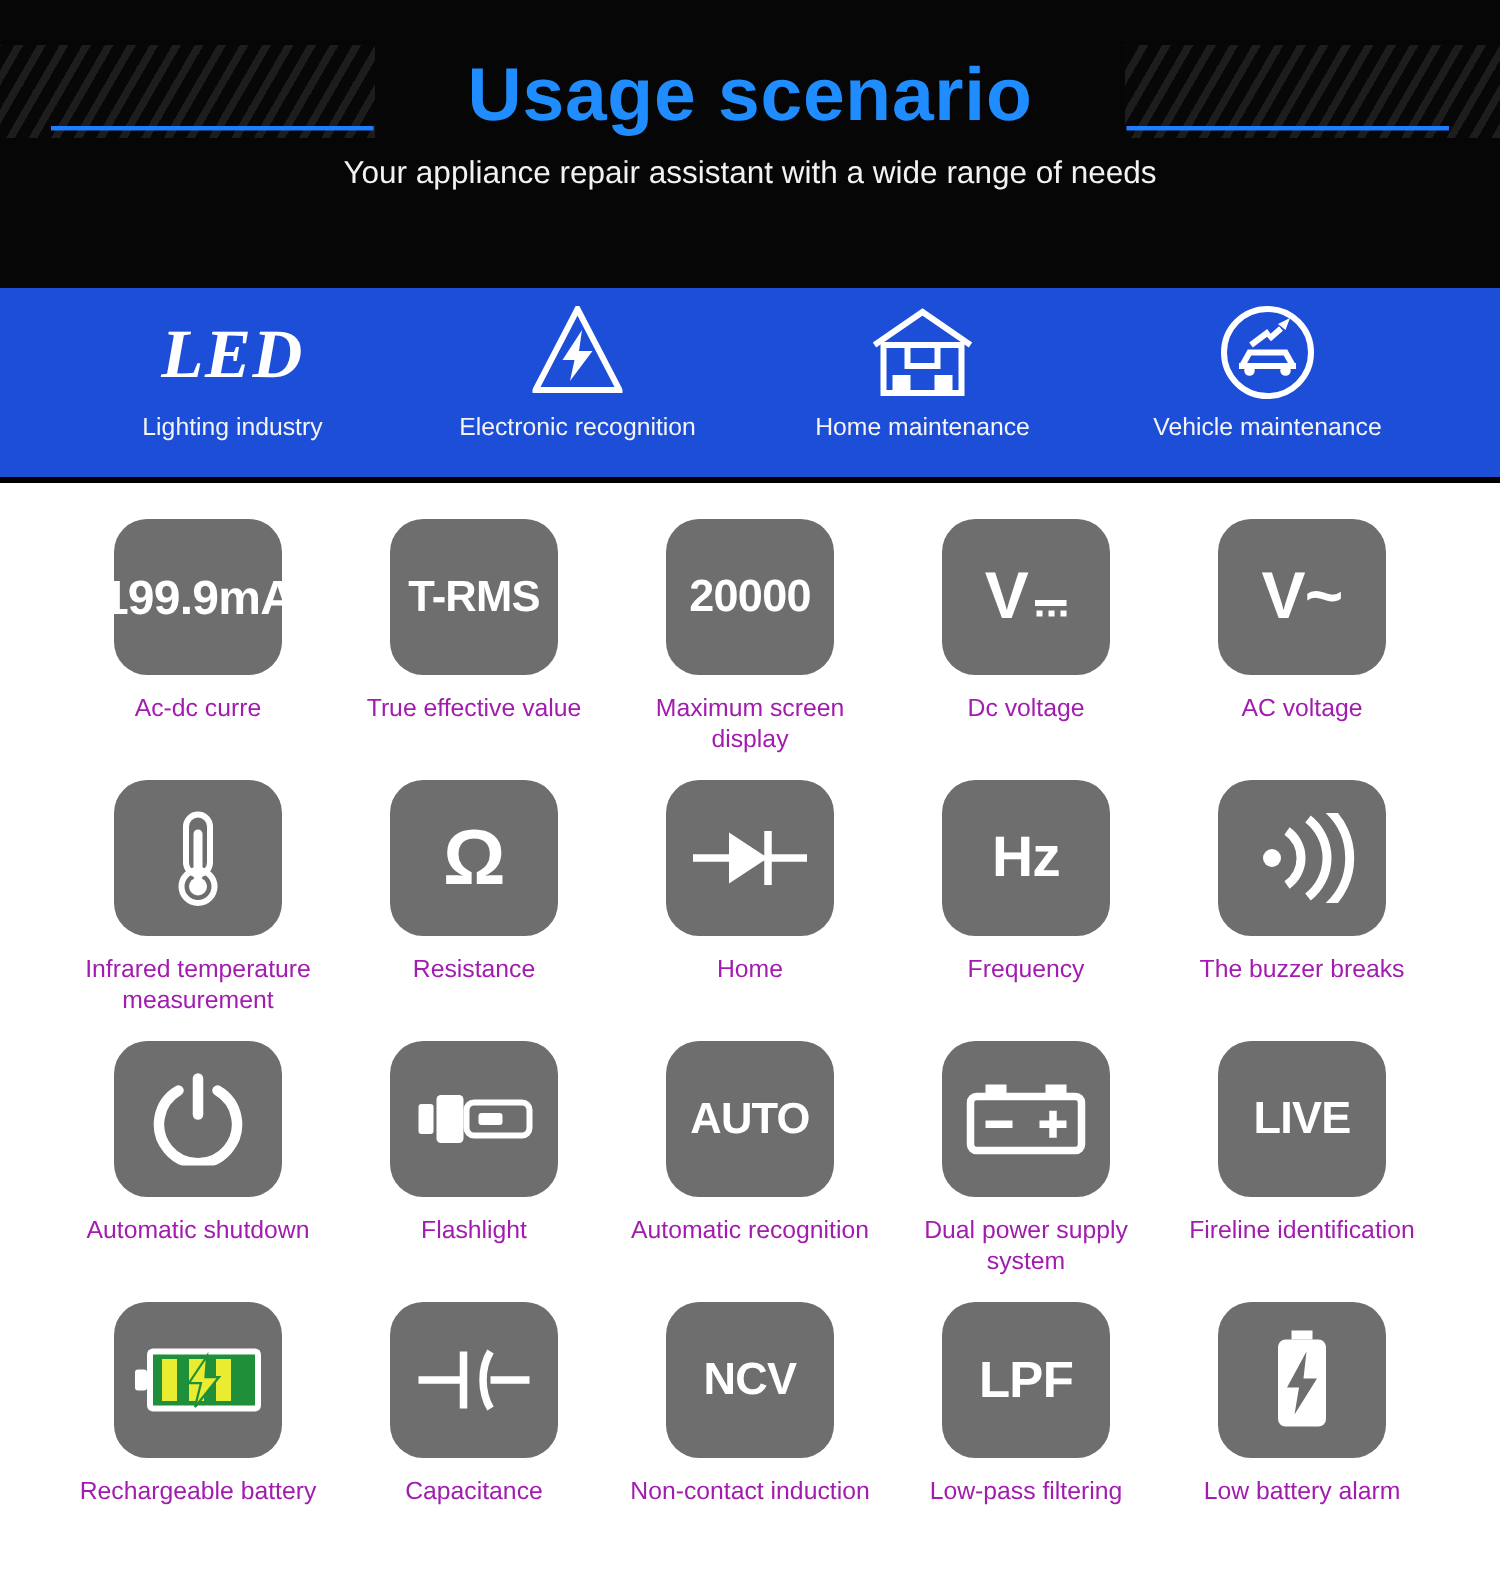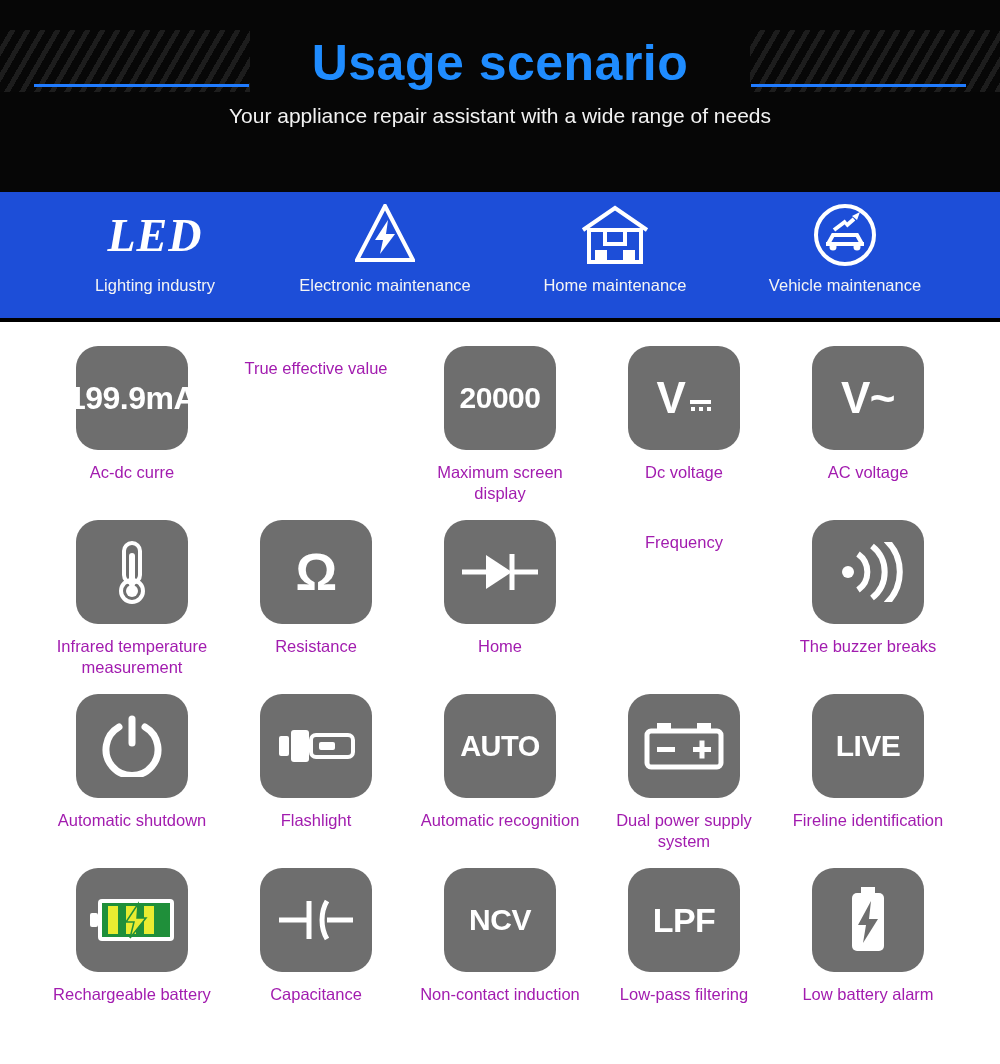--- a/index.html
+++ b/index.html
@@ -184,21 +184,21 @@
     <div class="s-label">Lighting industry</div>
   </div>
 
   <div class="scenario">
     <div class="s-icon">
       <svg width="60" height="62" viewBox="0 0 60 62">
         <polygon points="30,2 58,56 2,56" fill="none" stroke="#ffffff" stroke-width="4"></polygon>
         <polygon points="33,16 20,36 28,36 25,50 40,30 31,30" fill="#ffffff"></polygon>
       </svg>
     </div>
-    <div class="s-label">Electronic maintenance</div>
+    <div class="s-label">Electronic recognition</div>
   </div>
 
   <div class="scenario">
     <div class="s-icon">
       <svg width="72" height="62" viewBox="0 0 72 62">
         <polyline points="4,26 36,4 68,26" fill="none" stroke="#fff" stroke-width="4"></polyline>
         <rect x="10" y="26" width="52" height="32" fill="none" stroke="#fff" stroke-width="4"></rect>
         <rect x="26" y="26" width="20" height="14" fill="none" stroke="#fff" stroke-width="4"></rect>
         <rect x="16" y="46" width="12" height="12" fill="#fff"></rect>
         <rect x="44" y="46" width="12" height="12" fill="#fff"></rect>
@@ -225,20 +225,23 @@
 <div class="grid">
 
   <div class="cell">
     <div class="tile">
       <span class="tile-text t-199">199.9mA</span>
     </div>
     <div class="caption">Ac-dc curre</div>
   </div>
 
   <div class="cell">
+    <div class="tile">
+      <span class="tile-text t-trms">T-RMS</span>
+    </div>
     <div class="caption">True effective value</div>
   </div>
 
   <div class="cell">
     <div class="tile">
       <span class="tile-text t-20000">20000</span>
     </div>
     <div class="caption">Maximum screen display</div>
   </div>
 
@@ -291,20 +294,23 @@
         <line x1="2" y1="22" x2="26" y2="22" stroke="#fff" stroke-width="5"></line>
         <polygon points="26,5 26,39 52,22" fill="#fff"></polygon>
         <line x1="52" y1="4" x2="52" y2="40" stroke="#fff" stroke-width="5"></line>
         <line x1="52" y1="22" x2="78" y2="22" stroke="#fff" stroke-width="5"></line>
       </svg>
     </div>
     <div class="caption">Home</div>
   </div>
 
   <div class="cell">
+    <div class="tile">
+      <span class="tile-text t-hz">Hz</span>
+    </div>
     <div class="caption">Frequency</div>
   </div>
 
   <div class="cell">
     <div class="tile">
       <svg width="72" height="60" viewBox="0 0 72 60">
         <circle cx="16" cy="30" r="6" fill="#fff"></circle>
         <path d="M26 12 A22 22 0 0 1 26 48" fill="none" stroke="#fff" stroke-width="6"></path>
         <path d="M40 4 A33 33 0 0 1 40 56" fill="none" stroke="#fff" stroke-width="6"></path>
         <path d="M54 -2 A44 44 0 0 1 54 62" fill="none" stroke="#fff" stroke-width="6"></path>

